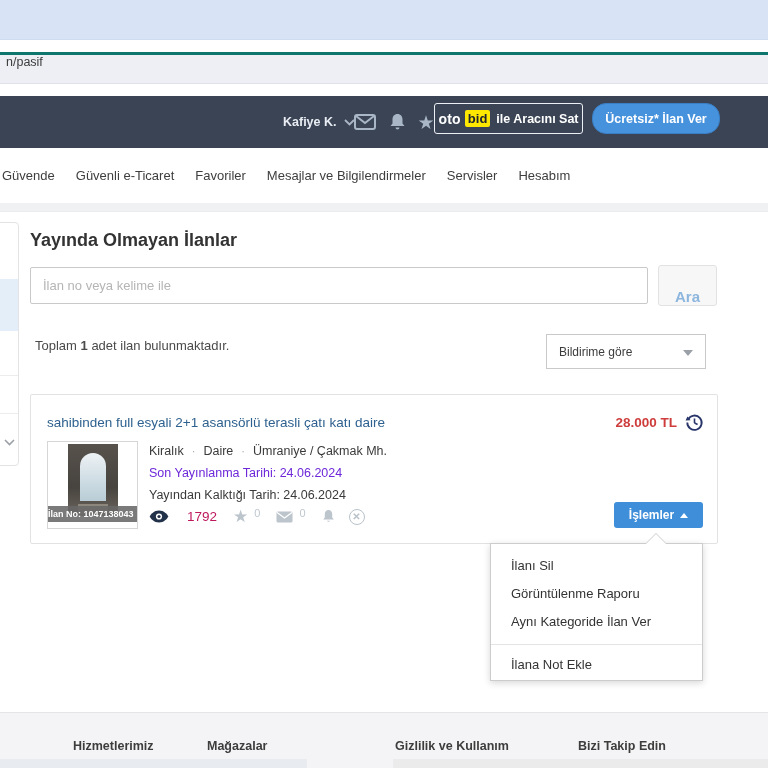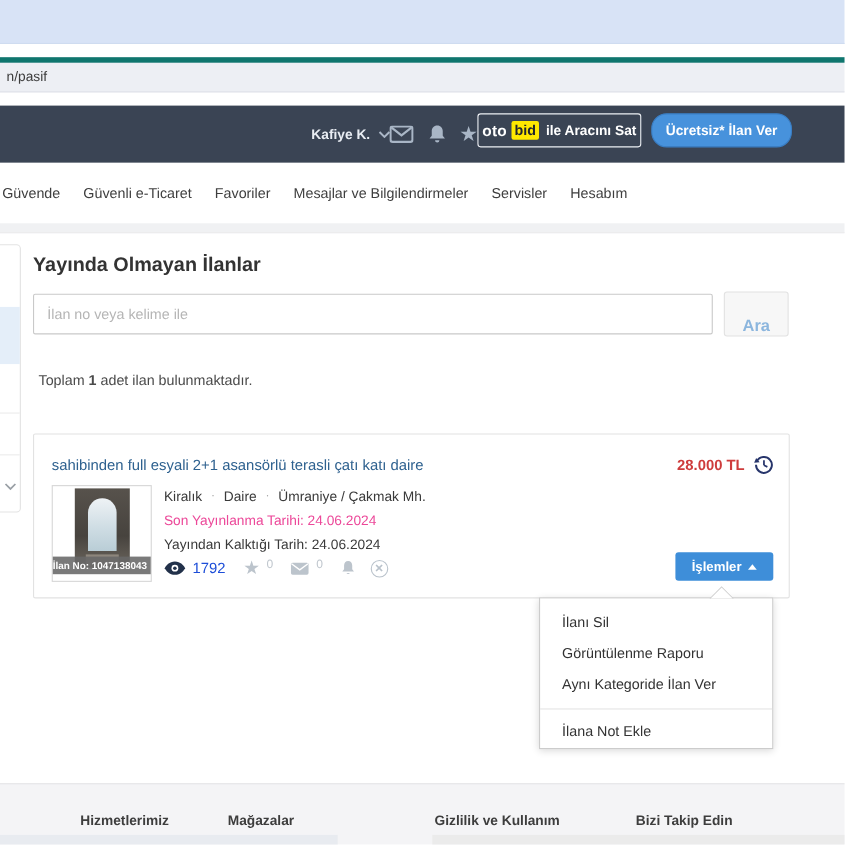--- a/index.html
+++ b/index.html
@@ -6,22 +6,22 @@
   html,body { background:#fff; }
   #root {
     position:relative; width:768px; height:768px; overflow:hidden;
     background:#fff; font-family:"Liberation Sans", sans-serif;
   }
   .abs { position:absolute; }
 
   
   .topband { left:0; top:0; width:768px; height:40px; background:#d8e3f6; border-bottom:1px solid #cfdcf0; }
   .urlbar  { left:0; top:52px; width:768px; height:32px; background:#edeff4;
-             border-top:5px solid #0f766e; border-bottom:1px solid #dfe2e8;
-             display:flex; align-items:center; padding-left:6px;
+             border-top:3px solid #0f766e; border-bottom:1px solid #dfe2e8;
+             display:flex; align-items:flex-start; padding-left:6px;
              font-size:12.5px; color:#3c3c3c; }
 
   
   .darkheader { left:0; top:96px; width:768px; height:52px; background:#3a4454; }
   .user-menu { position:absolute; left:283px; top:0; height:52px; display:flex; align-items:center; gap:7px; cursor:pointer; }
   .user-name { color:#e9edf3; font-size:12.5px; font-weight:bold; }
   .hdr-ic { position:absolute; top:0; height:52px; display:flex; align-items:center; justify-content:center; }
   .star-glyph { color:#a9b6c6; font-size:19px; line-height:1; }
   .otobid-btn { position:absolute; left:434px; top:7px; width:149px; height:31px;
                 border:1px solid #eceff3; border-radius:3px; background:transparent;
@@ -79,24 +79,24 @@
   .photo-arch { position:absolute; left:12px; top:9px; width:26px; height:48px;
                 background:linear-gradient(180deg,#eef2f5 0%,#cfdde4 55%,#b9cdd6 100%);
                 border-radius:13px 13px 0 0; }
   .photo-floor { position:absolute; left:10px; bottom:0; width:30px; height:12px; background:#8d867c; }
   .thumb-badge { position:absolute; left:0; right:0; bottom:6px; height:16px;
                  background:rgba(104,104,104,.88); color:#fff; font-size:9px; font-weight:bold;
                  line-height:16px; white-space:nowrap; }
   .detail-row1 { position:absolute; left:118px; top:49px; display:flex; align-items:center; gap:8px;
                  font-size:12.5px; color:#3a3a3a; }
   .dot-sep { color:#a8a8a8; font-size:11px; }
-  .detail-row2 { position:absolute; left:118px; top:71px; font-size:12.5px; color:#ec4899; }
+  .detail-row2 { position:absolute; left:118px; top:71px; font-size:12.5px; color:#6d28d9; }
   .detail-row3 { position:absolute; left:118px; top:93px; font-size:12.5px; color:#3a3a3a; }
   .stats-row { position:absolute; left:118px; top:113px; display:flex; align-items:center; gap:6px; }
-  .views-count { font-size:13.5px; color:#1d4ed8; margin-right:10px; }
+  .views-count { font-size:13.5px; color:#be185d; margin-right:10px;margin-left:12px; }
   .stat-zero { font-size:11px; color:#c0c7ce; margin-right:10px; position:relative; top:-4px; }
   .gray-star { color:#bcc4cc; font-size:17px; line-height:1; }
   .circle-x { width:16px; height:16px; border:1.5px solid #b9c2cb; border-radius:50%;
               color:#b9c2cb; font-size:10px; display:flex; align-items:center; justify-content:center;
               margin-left:8px; font-weight:bold; }
   .islemler-btn { position:absolute; left:583px; top:107px; width:89px; height:26px;
                   background:#3e8ed9; border-radius:3px; color:#fff; font-size:12px; font-weight:bold;
                   display:flex; align-items:center; justify-content:center; gap:6px; cursor:pointer; }
   .caret-up { width:0; height:0; border-left:4px solid transparent; border-right:4px solid transparent;
               border-bottom:5px solid #fff; }
@@ -190,20 +190,24 @@
 
   <div class="abs page-title">Yayında Olmayan İlanlar</div>
   <input class="abs search-input" type="text" placeholder="İlan no veya kelime ile" style="">
   <div class="abs ara-btn">
     <span>Ara</span>
   </div>
 
   <div class="abs result-text">
     <span>Toplam </span><b>1</b><span> adet ilan bulunmaktadır.</span>
   </div>
+  <div class="abs sort-select">
+    <span>Bildirime göre</span>
+    <span class="sort-caret"></span>
+  </div>
 
   <div class="abs card">
     <div class="card-title">sahibinden full esyali 2+1 asansörlü terasli çatı katı daire</div>
     <div class="price-row">
       <span class="price">28.000 TL</span>
       <span>
         <svg width="19" height="19" viewBox="0 0 19 19">
           <path d="M3.2 6.2 A7.2 7.2 0 1 1 2.3 9.5" fill="none" stroke="#27356b" stroke-width="1.8"></path>
           <polygon points="0.6,7.6 5.6,7.2 2.4,3.4" fill="#27356b"></polygon>
           <line x1="9.5" y1="5.5" x2="9.5" y2="10" stroke="#27356b" stroke-width="1.6"></line>

